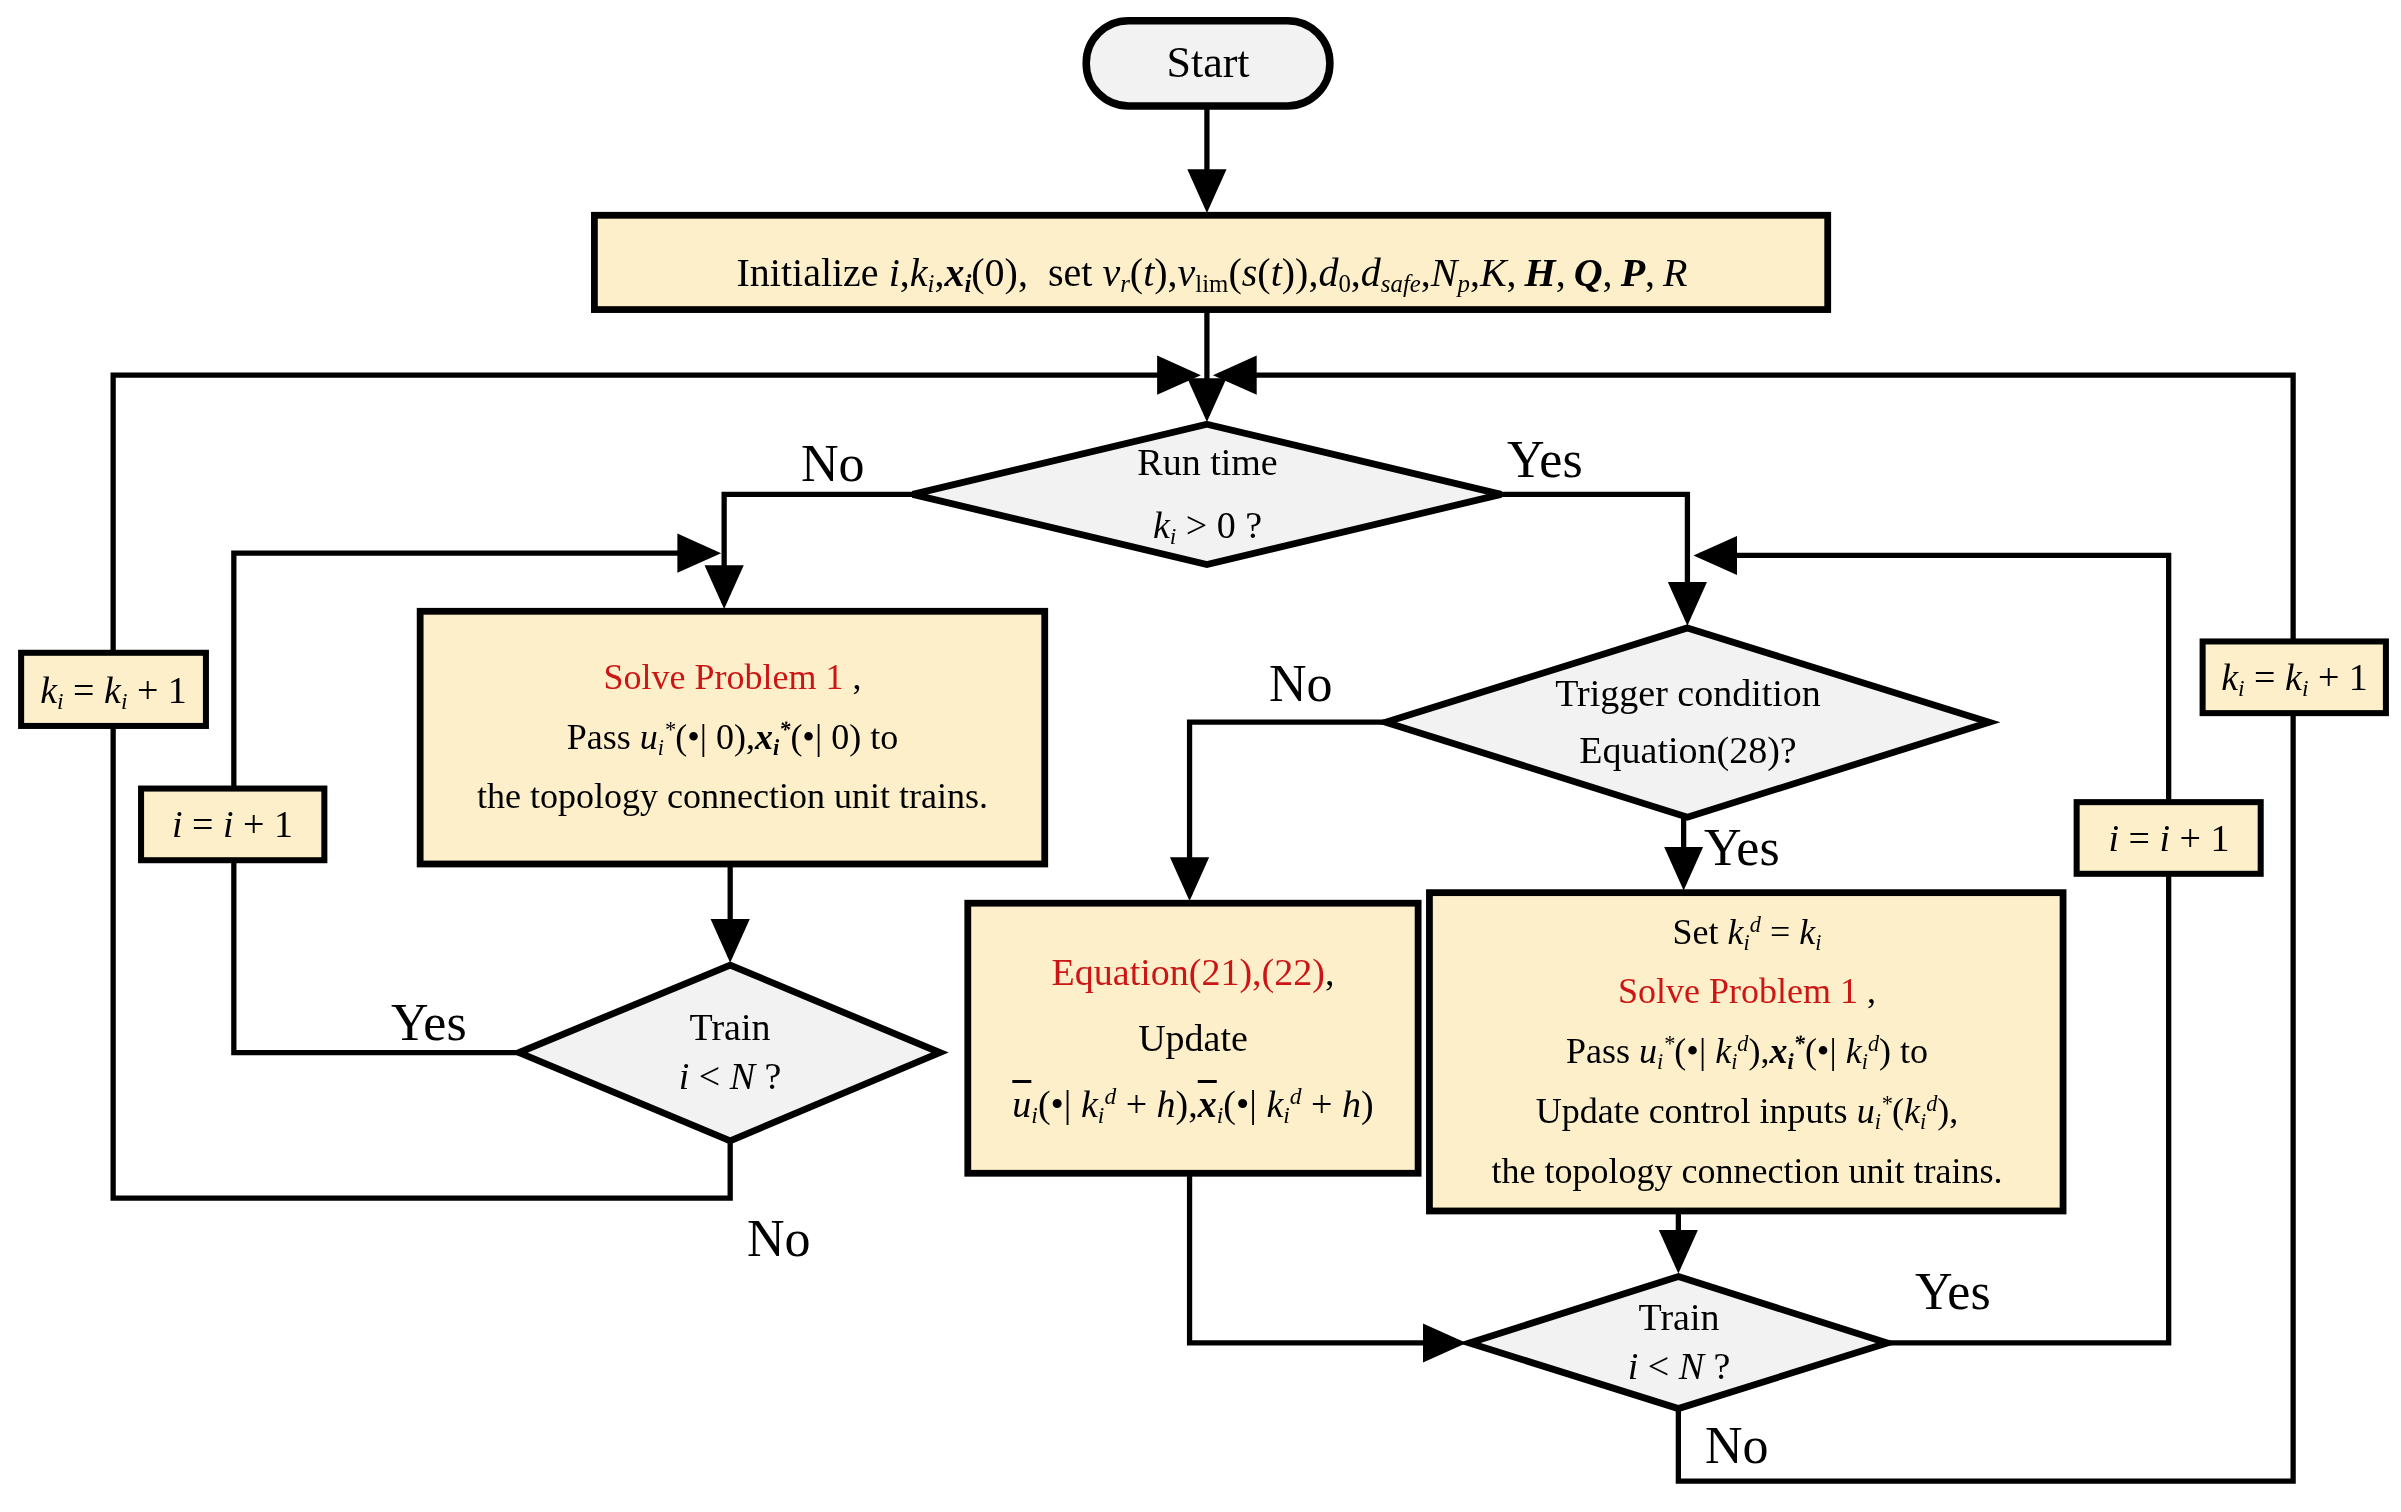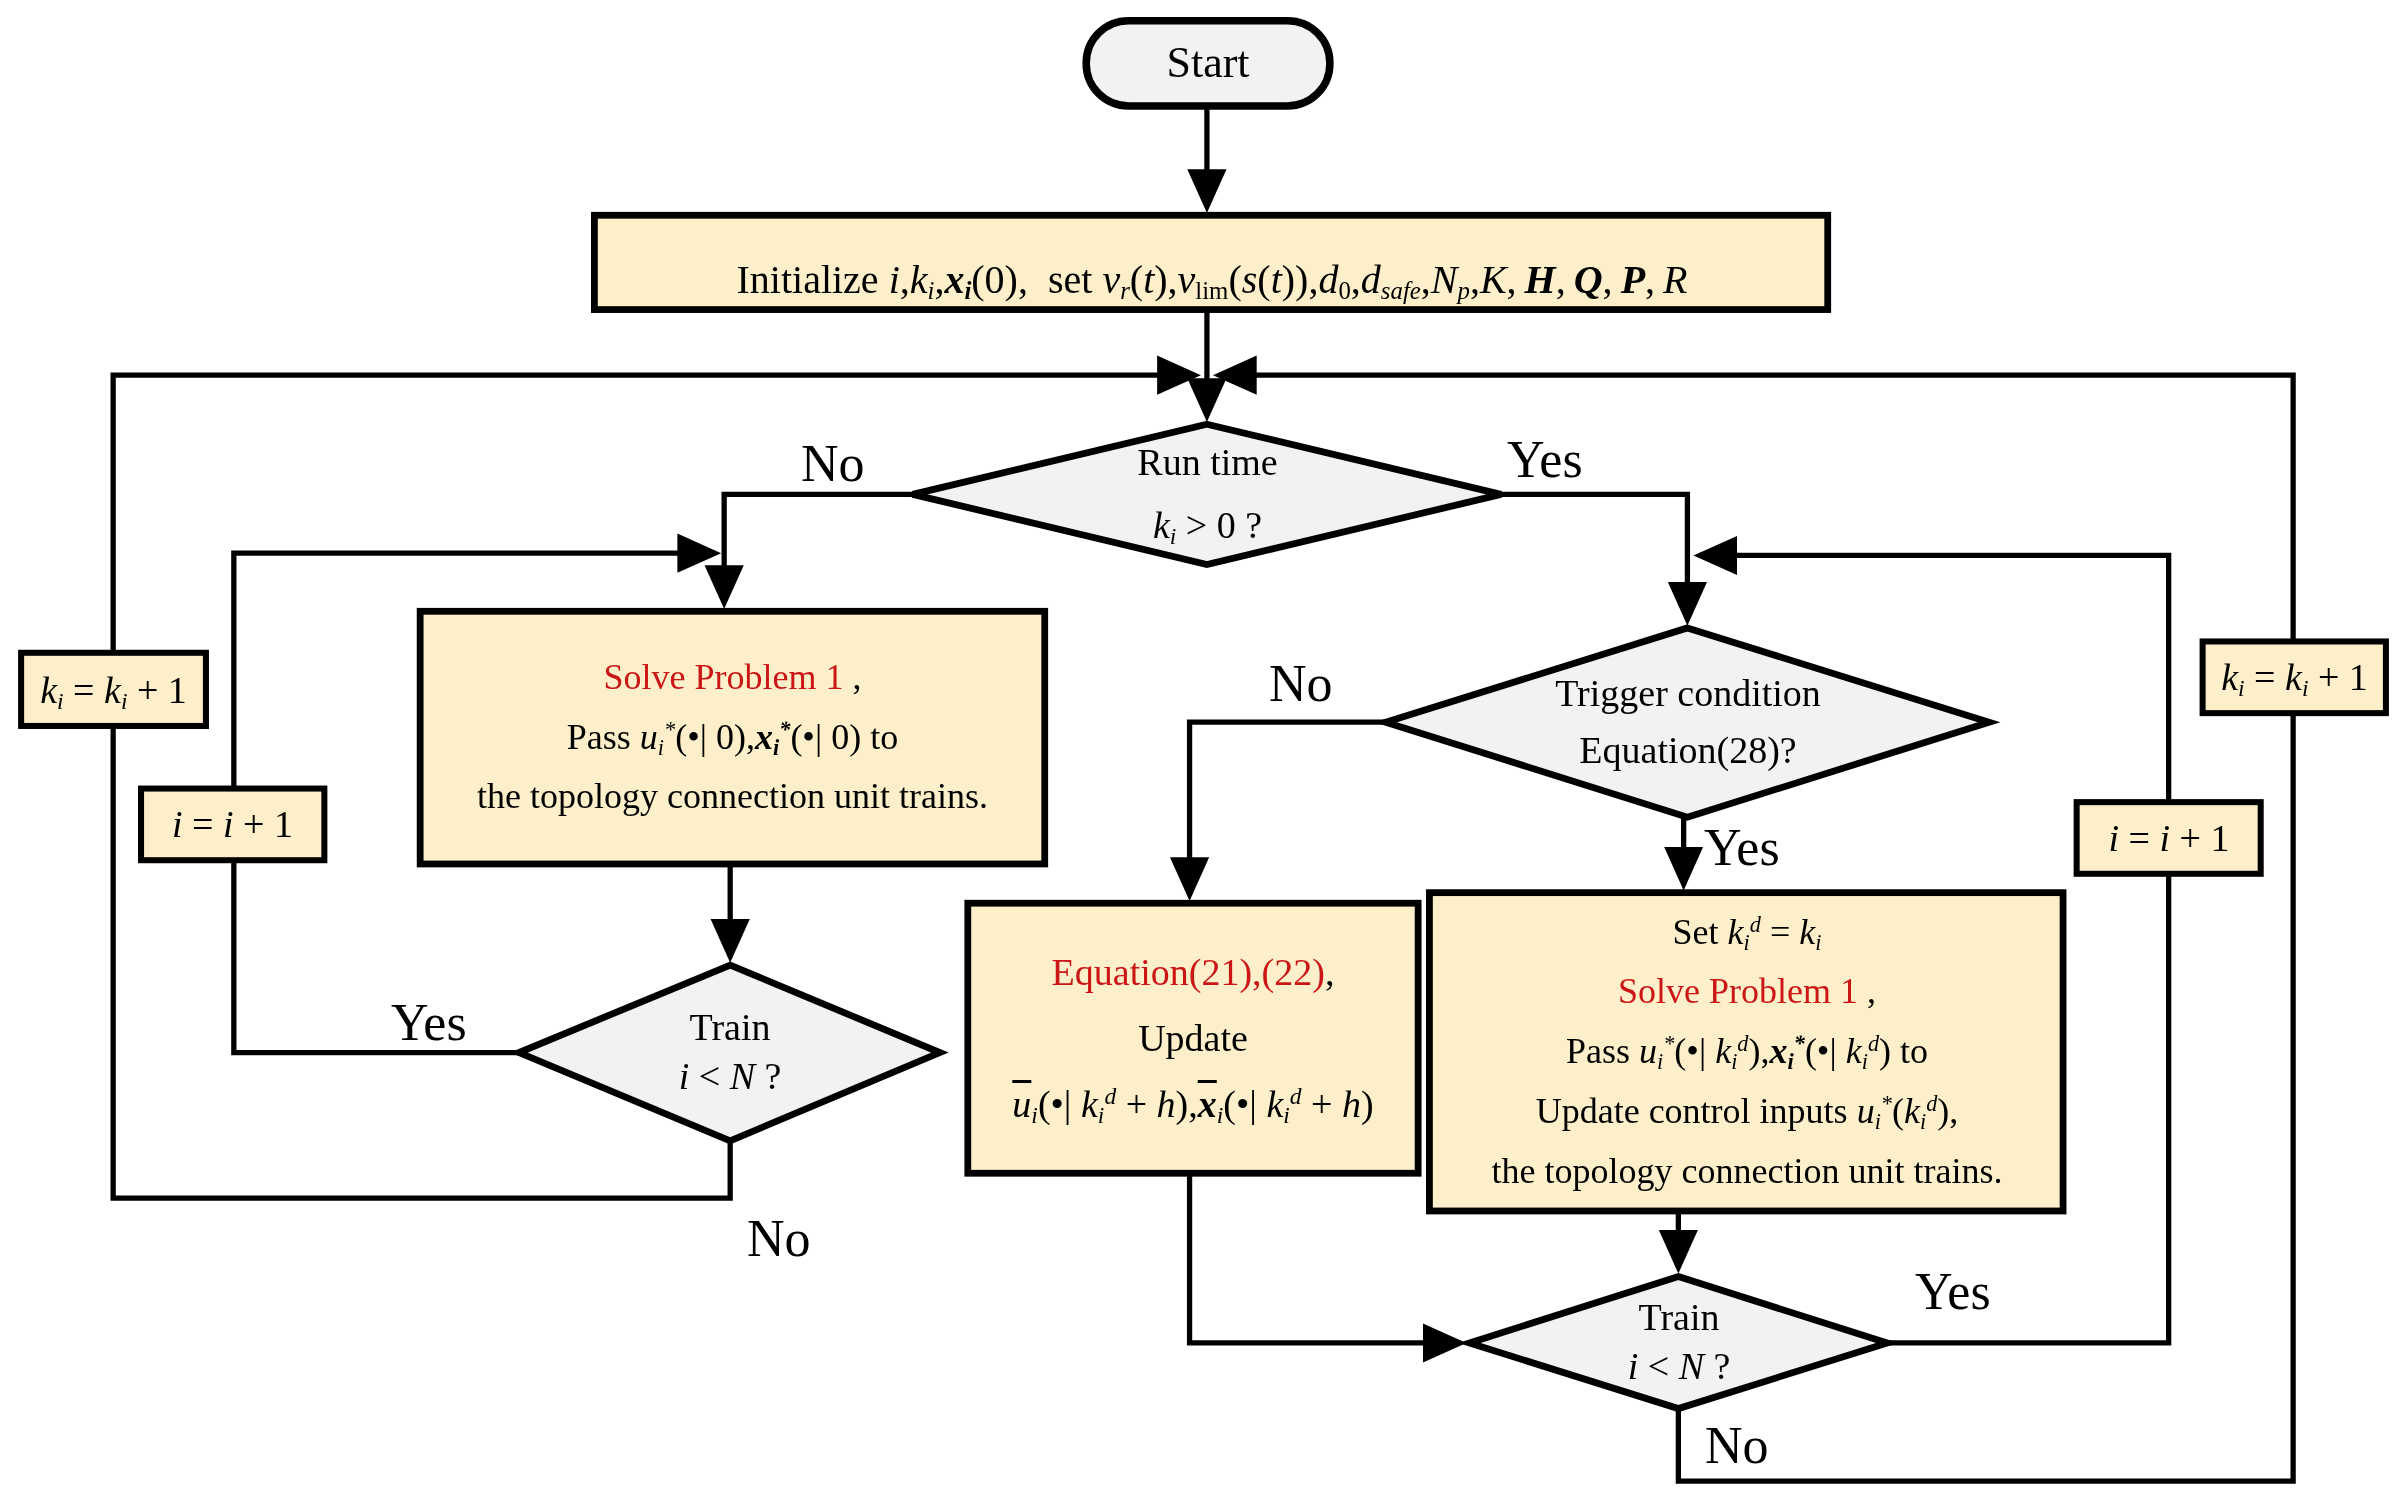--- a/index.html
+++ b/index.html
@@ -63,21 +63,21 @@
     <rect x="1895" y="1183" width="840" height="422" fill="#fcefc9" stroke="#000" stroke-width="9"></rect>
     <polygon points="2225,1692 2502,1780 2225,1867 1948,1780" fill="#f2f2f2" stroke="#000" stroke-width="9"></polygon>
     <rect x="2920" y="850" width="243" height="95" fill="#fcefc9" stroke="#000" stroke-width="8"></rect>
     <rect x="2753" y="1063" width="244" height="95" fill="#fcefc9" stroke="#000" stroke-width="8"></rect>
   </svg>
 
   <div class="node-text fs-start" style="left:1086px;top:20.4px;width:244px;height:85px;text-align:center;">
     <span class="ln">Start</span>
   </div>
 
-  <div class="node-text fs-init" style="left:595px;top:232px;width:1234px;height:94px;">
+  <div class="node-text fs-init" style="left:595px;top:225px;width:1234px;height:94px;">
     <span class="ln">Initialize <i>i</i>,<i>k<sub>i</sub></i>,<b><i>x<sub>i</sub></i></b>(0), set <i>v<sub>r</sub></i>(<i>t</i>),<i>v</i><sub>lim</sub>(<i>s</i>(<i>t</i>)),<i>d</i><sub>0</sub>,<i>d<sub>safe</sub></i>,<i>N<sub>p</sub></i>,<i>K</i>, <b><i>H</i></b>, <b><i>Q</i></b>, <b><i>P</i></b>, <i>R</i></span>
   </div>
 
   <div class="node-text fs-diamond" style="left:1019px;top:436px;width:377px;height:116px;gap:14px;">
     <span class="ln">Run time</span>
     <span class="ln"><i>k<sub>i</sub></i> &gt; 0 ?</span>
   </div>
 
   <div class="node-text fs-node" style="left:420px;top:611px;width:625px;height:253px;">
     <span class="ln"><span class="red">Solve Problem 1</span> ,</span>

